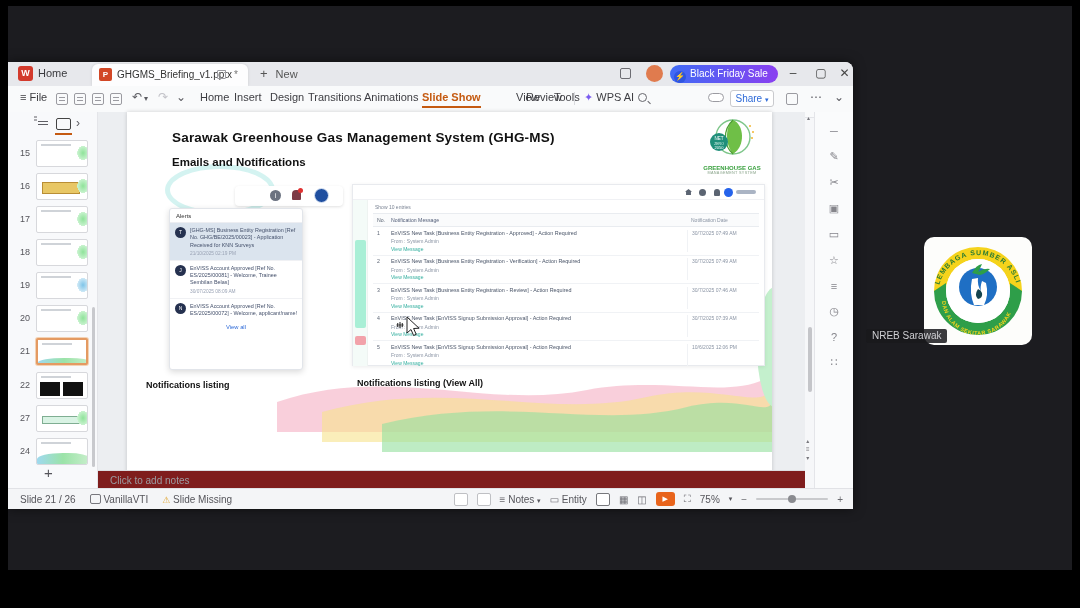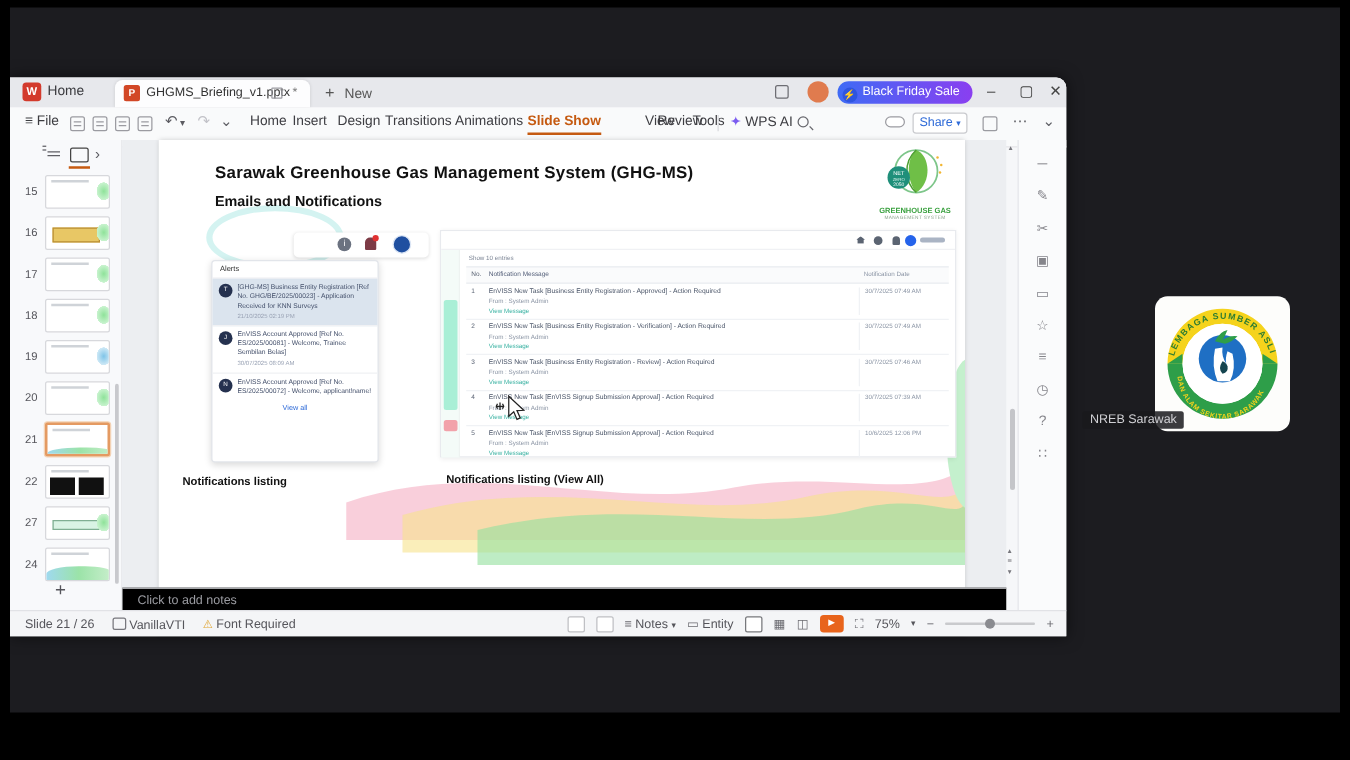--- a/index.html
+++ b/index.html
@@ -124,21 +124,21 @@
   
   .capt { position:absolute; font-size:9px; font-weight:bold; color:#111; }
   
   #vscroll { position:absolute; left:707px; top:0px; width:10px; height:358px; }
   #vscroll .up { position:absolute; left:2px; top:2px; font-size:6px; color:#77777d; }
   #vscroll .thumbv { position:absolute; left:3px; top:215px; width:4px; height:65px; background:#c4c5c9; border-radius:2px; }
   #vscroll .nav { position:absolute; left:1px; top:325px; font-size:6px; color:#77777d; line-height:1.4; text-align:center; }
   #tools { position:absolute; left:806px; top:50px; width:39px; height:376px; background:#fafbfc; border-left:1px solid #e4e5e9; }
   #tools .tic { display:block; width:100%; text-align:center; margin-top:13px; font-size:11px; color:#85858b; }
   
-  #notes { position:absolute; left:90px; top:408px; width:707px; height:18px; background:#000000; border-top:1px solid #dcdde1; }
+  #notes { position:absolute; left:90px; top:408px; width:707px; height:18px; background:#7f1d1d; border-top:1px solid #dcdde1; }
   #notes span { position:absolute; left:12px; top:4px; font-size:10px; color:#9b9ca2; }
   
   #status { position:absolute; left:0; top:426px; width:845px; height:21px; background:#f4f5f7; border-top:1px solid #e1e2e6;
             border-radius:0 0 0 0; font-size:10px; color:#55555b; }
   #status .lft { position:absolute; left:12px; top:4px; display:flex; gap:14px; align-items:center; }
   .spell-ic { display:inline-block; width:11px; height:10px; border:1.2px solid #77777d; border-radius:2px; position:relative; top:1px; }
   .warn { color:#e0a531; font-size:9px; }
   #status .rgt { position:absolute; right:10px; top:3px; display:flex; gap:9px; align-items:center; }
   .st-ic { font-size:10px; color:#6b6b71; }
   .st-box { width:14px; height:13px; border:1px solid #bfc0c4; border-radius:2px; background:#fff; }
@@ -460,21 +460,21 @@
     </div>
 
     <div id="notes">
       <span>Click to add notes</span>
     </div>
 
     <div id="status">
       <div class="lft">
         <span>Slide 21 / 26</span>
         <span><span class="spell-ic"></span> <span>VanillaVTI</span></span>
-        <span><span class="warn">⚠</span> <span>Font Required</span></span>
+        <span><span class="warn">⚠</span> <span>Slide Missing</span></span>
       </div>
       <div class="rgt">
         <span class="st-box"></span>
         <span class="st-box"></span>
         <span><span class="st-ic">≡</span> <span>Notes</span> <span style="font-size:7px;">▾</span></span>
         <span><span class="st-ic">▭</span> <span>Entity</span></span>
         <span class="st-box sel"></span>
         <span class="st-ic">▦</span>
         <span class="st-ic">◫</span>
         <span id="play-btn">▶</span>

